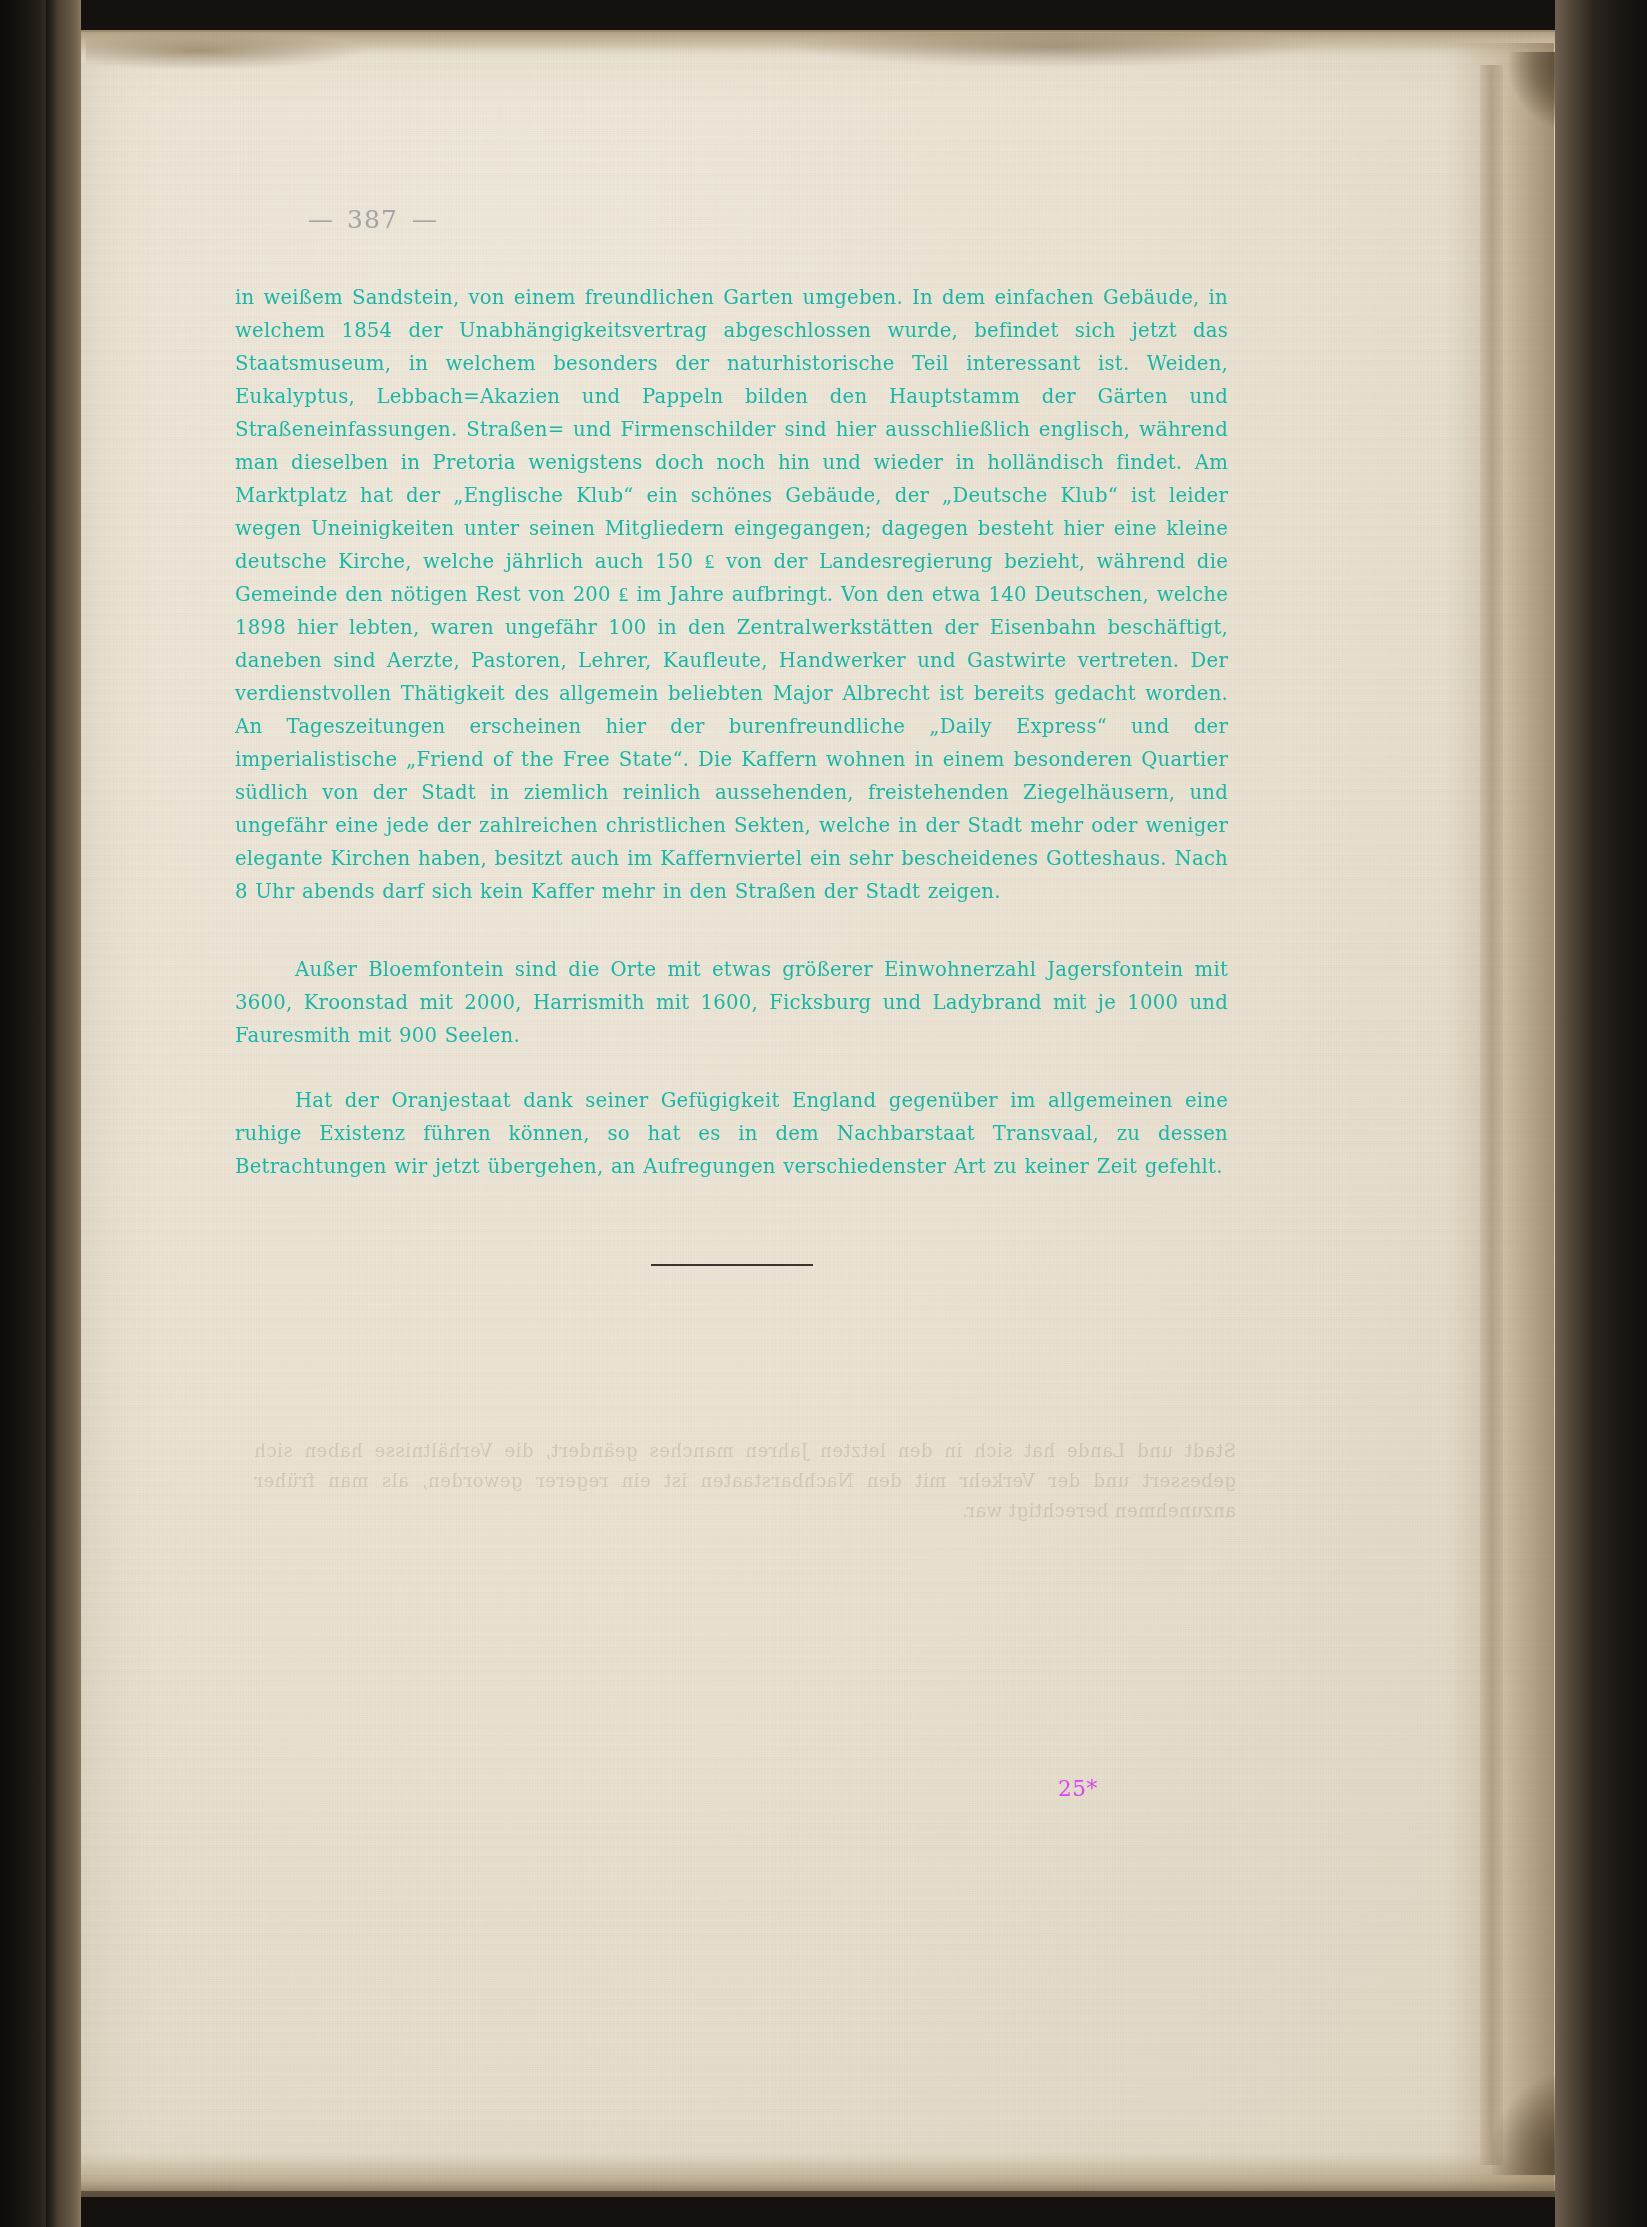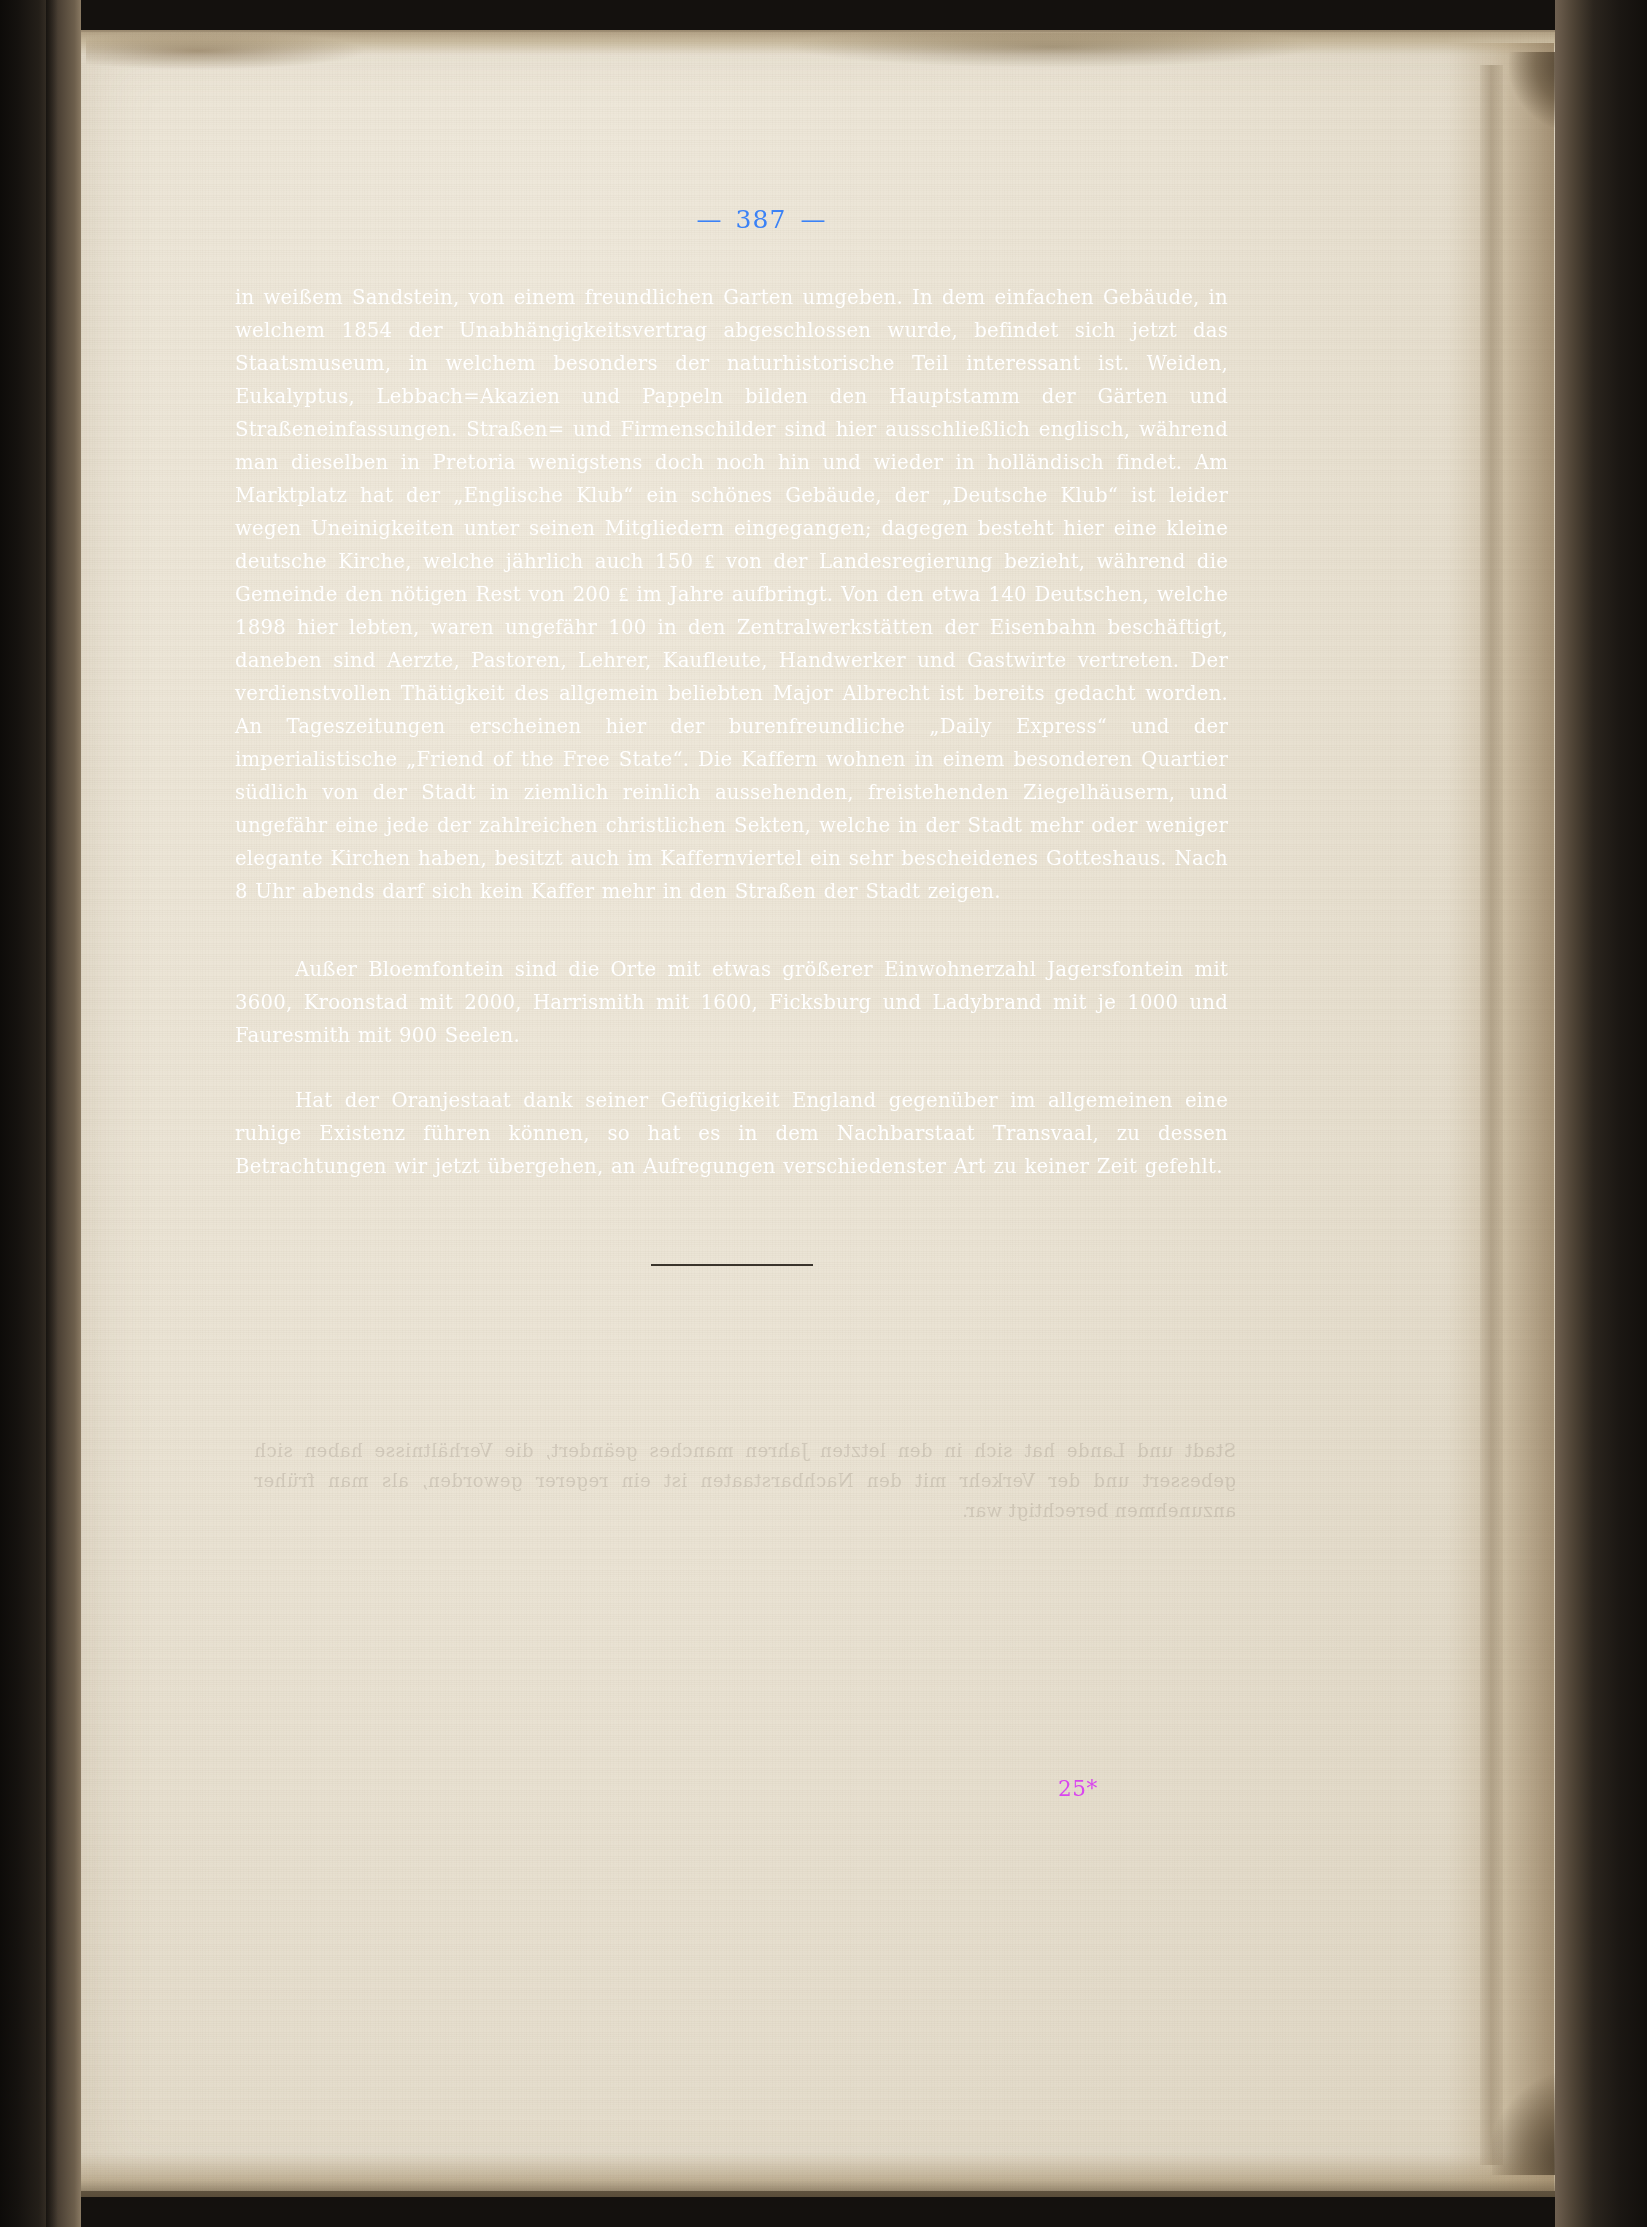--- a/index.html
+++ b/index.html
@@ -113,39 +113,39 @@
   
   .textblock {
     position: absolute;
     left: 235px;
     top: 205px;
     width: 993px;
     color: #23201c;
   }
 
   .folio {
-    text-align: center;
+    text-align: left;
     font-family: "DejaVu Serif", serif;
     font-size: 25px;
     letter-spacing: 1.1px;
-    color: #3b82f6;
+    color: #a3a3a3;
     margin: 0 0 47px 0;
     padding-left: 59px;
   }
   .folio .dash { letter-spacing: 0; padding: 0 14px; }
 
   
   .para {
     font-family: "DejaVu Serif", serif;
     font-size: 19.7px;
     line-height: 33px;
     text-align: justify;
     text-justify: inter-word;
     margin: 0;
-    color: #ffffff;
+    color: #14b8a6;
     letter-spacing: 0.2px;
     word-spacing: 1.1px;
   }
   .para + .para { margin-top: 45px; }
   .para.indent { text-indent: 60px; }
 
   .gap-lg { height: 32px; }
 
   .rule {
     width: 162px;

